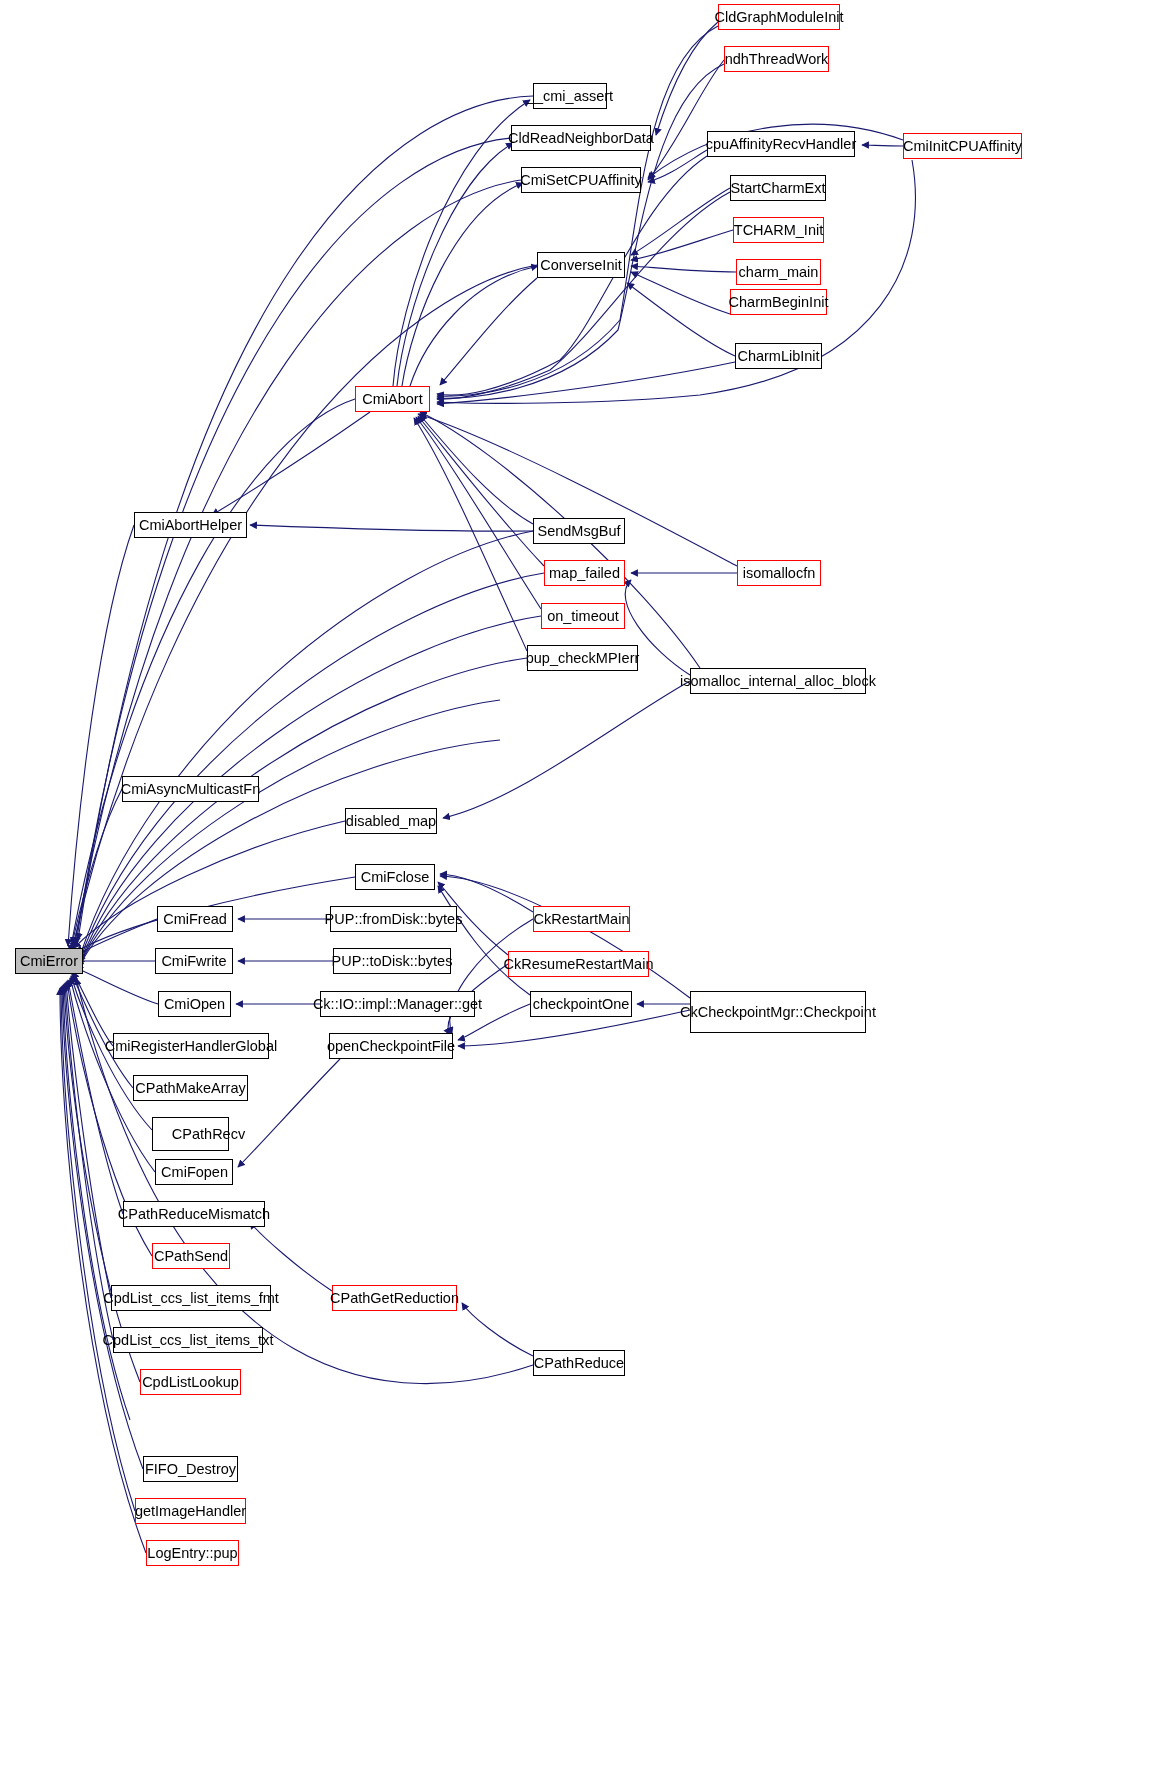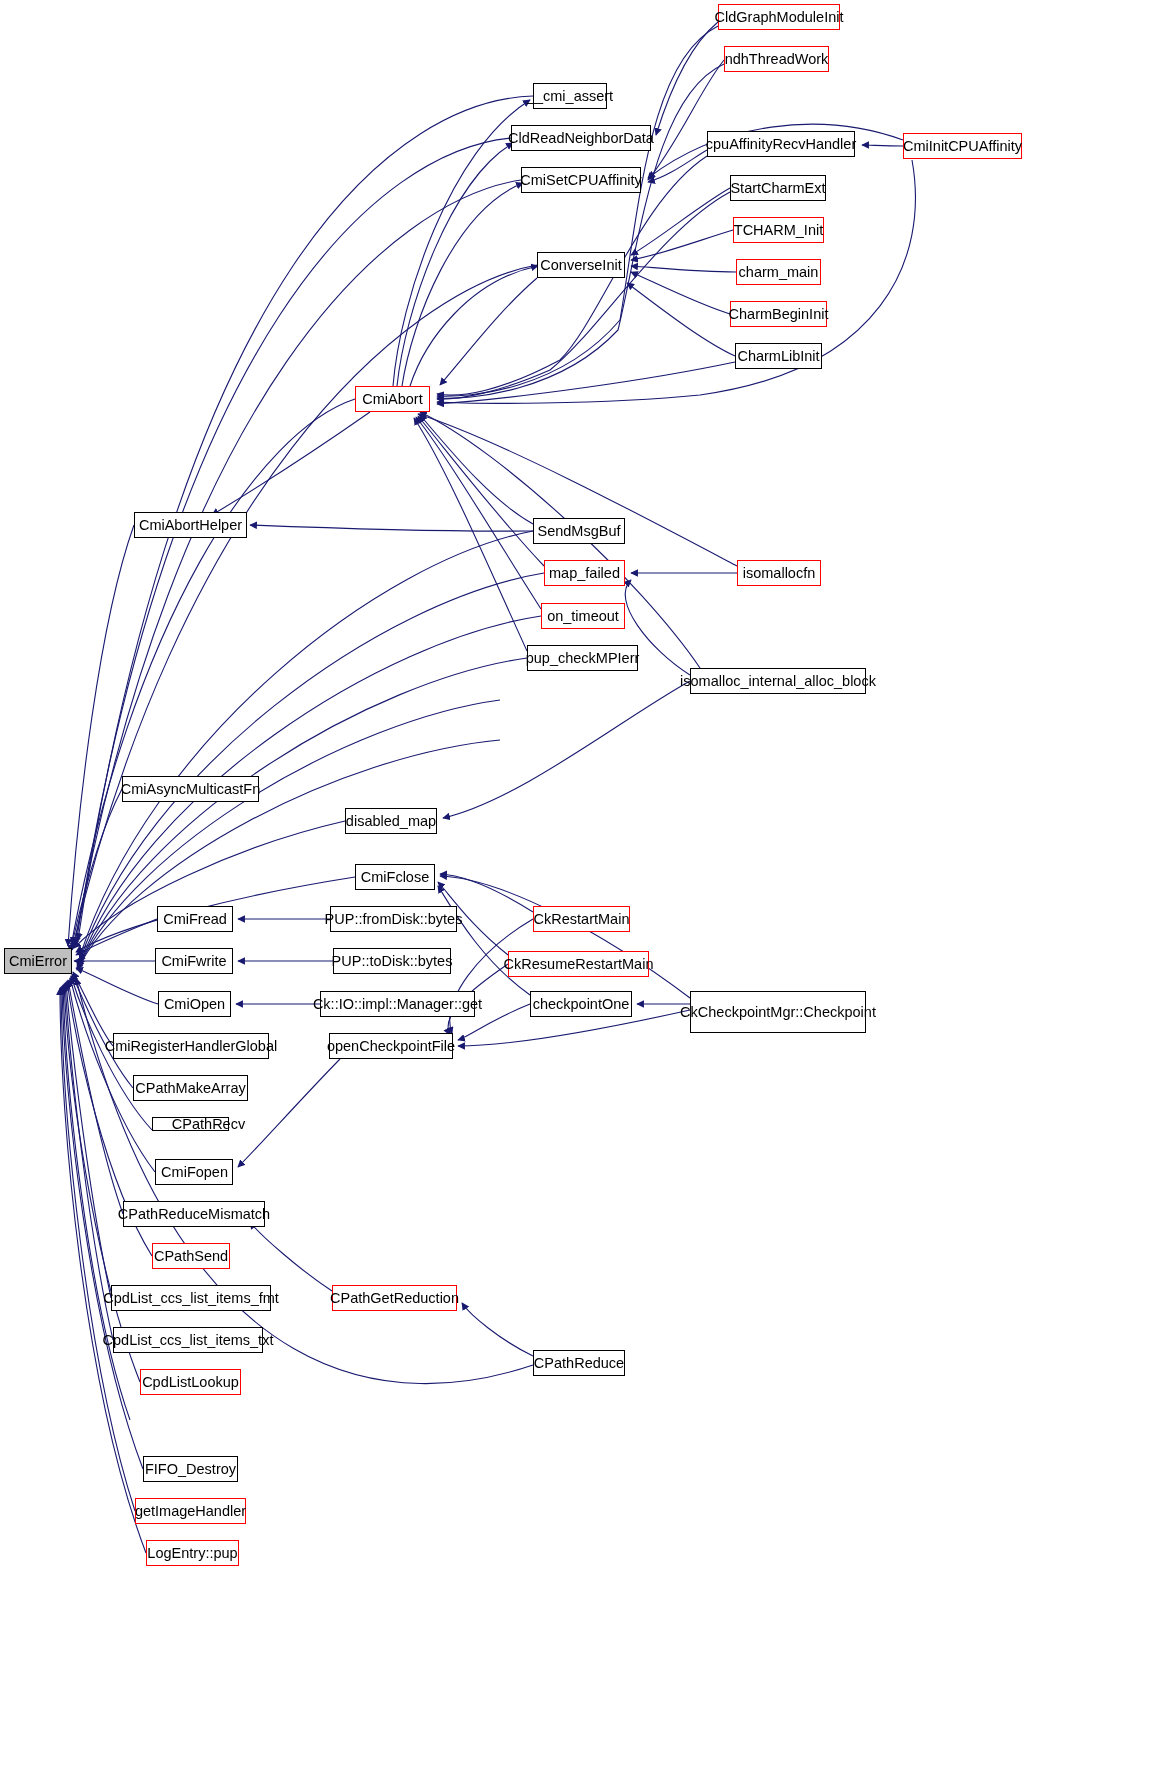--- a/index.html
+++ b/index.html
@@ -14,21 +14,21 @@
     color:#000000;
     font-size:14.5px;
     line-height:1;
     display:flex;
     align-items:center;
     justify-content:center;
     white-space:nowrap;
     letter-spacing:0px;
   }
   .node.red{border-color:#ff0000;}
-  .node.root{background:#bfbfbf;border-color:#000000;}
+  .node.root{background:#bfbfbf;border-color:#000000;margin-left:11px;}
   .node .lbl{display:block;padding:0 4px;}
 </style>
 </head>
 <body>
 
 <div id="graph-root">
   <svg class="edges" viewBox="0 0 1168 1787">
     <defs>
       <marker id="ah" viewBox="0 0 10 10" refX="9" refY="5" markerWidth="7" markerHeight="7" orient="auto-start-reverse">
         <path d="M0,0 L10,5 L0,10 z" fill="#191970"></path>
@@ -149,21 +149,21 @@
       </div>
       <div class="node" style="left: 730px; top: 175px; width: 96px; height: 26px;">
         <span class="lbl">StartCharmExt</span>
       </div>
       <div class="node red" style="left: 733px; top: 217px; width: 91px; height: 26px;">
         <span class="lbl">TCHARM_Init</span>
       </div>
       <div class="node red" style="left: 736px; top: 259px; width: 85px; height: 26px;">
         <span class="lbl">charm_main</span>
       </div>
-      <div class="node red" style="left: 730px; top: 301px; width: 97px; height: 26px;">
+      <div class="node red" style="left: 730px; top: 289px; width: 97px; height: 26px;">
         <span class="lbl">CharmBeginInit</span>
       </div>
       <div class="node" style="left: 735px; top: 343px; width: 87px; height: 26px;">
         <span class="lbl">CharmLibInit</span>
       </div>
       <div class="node" style="left: 134px; top: 512px; width: 113px; height: 26px;">
         <span class="lbl">CmiAbortHelper</span>
       </div>
       <div class="node" style="left: 533px; top: 518px; width: 92px; height: 26px;">
         <span class="lbl">SendMsgBuf</span>
@@ -224,21 +224,21 @@
       </div>
       <div class="node" style="left: 113px; top: 1033px; width: 156px; height: 26px;">
         <span class="lbl">CmiRegisterHandlerGlobal</span>
       </div>
       <div class="node" style="left: 329px; top: 1033px; width: 124px; height: 26px;">
         <span class="lbl">openCheckpointFile</span>
       </div>
       <div class="node" style="left: 133px; top: 1075px; width: 115px; height: 26px;">
         <span class="lbl">CPathMakeArray</span>
       </div>
-      <div class="node" style="left: 152px; top: 1117px; width: 77px; height: 14px; padding-left: 36px;">
+      <div class="node" style="left: 152px; top: 1117px; width: 77px; height: 34px; padding-left: 36px;">
         <span class="lbl">CPathRecv</span>
       </div>
       <div class="node" style="left: 155px; top: 1159px; width: 78px; height: 26px; justify-content: flex-end;">
         <span class="lbl">CmiFopen</span>
       </div>
       <div class="node" style="left: 123px; top: 1201px; width: 142px; height: 26px;">
         <span class="lbl">CPathReduceMismatch</span>
       </div>
       <div class="node red" style="left: 152px; top: 1243px; width: 78px; height: 26px;">
         <span class="lbl">CPathSend</span>

